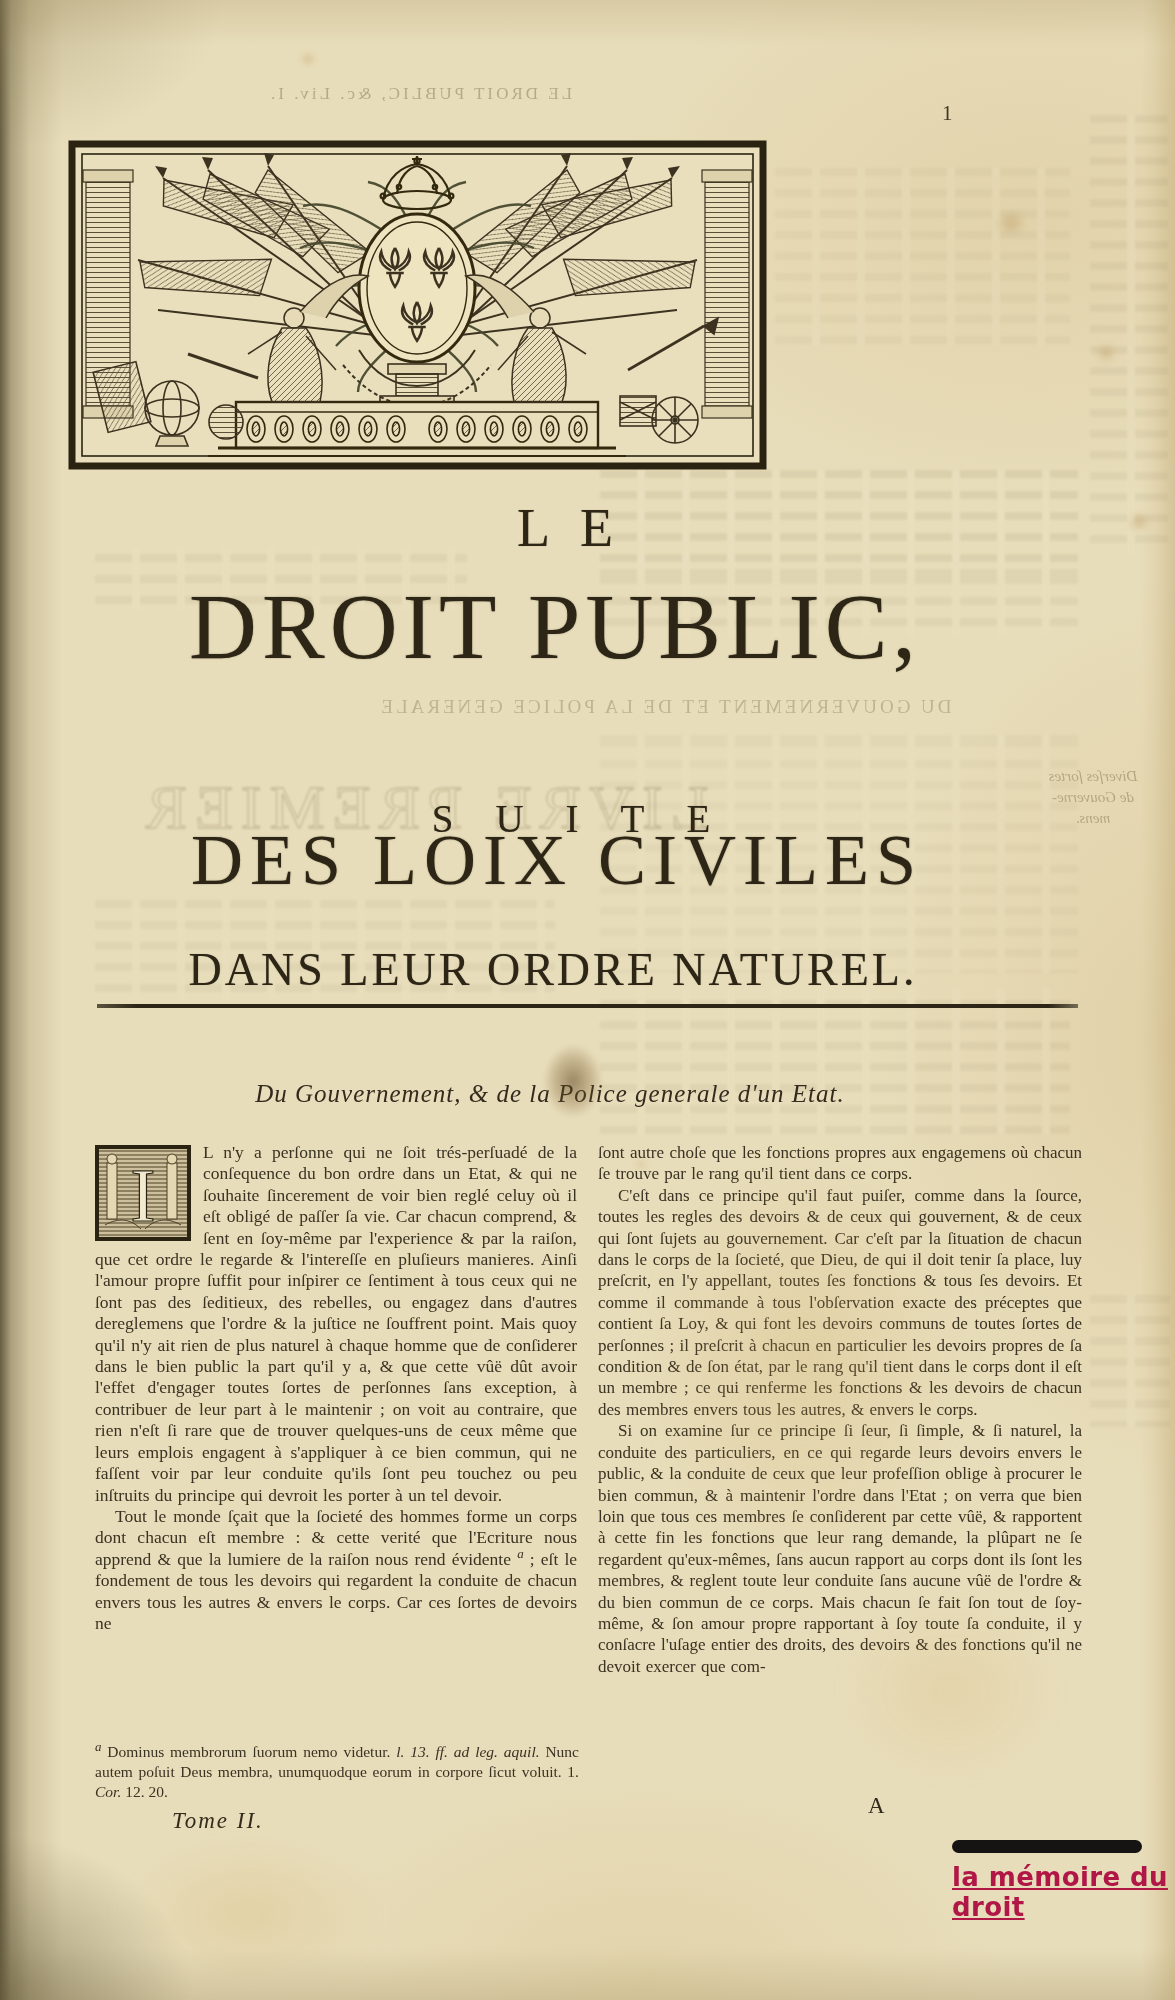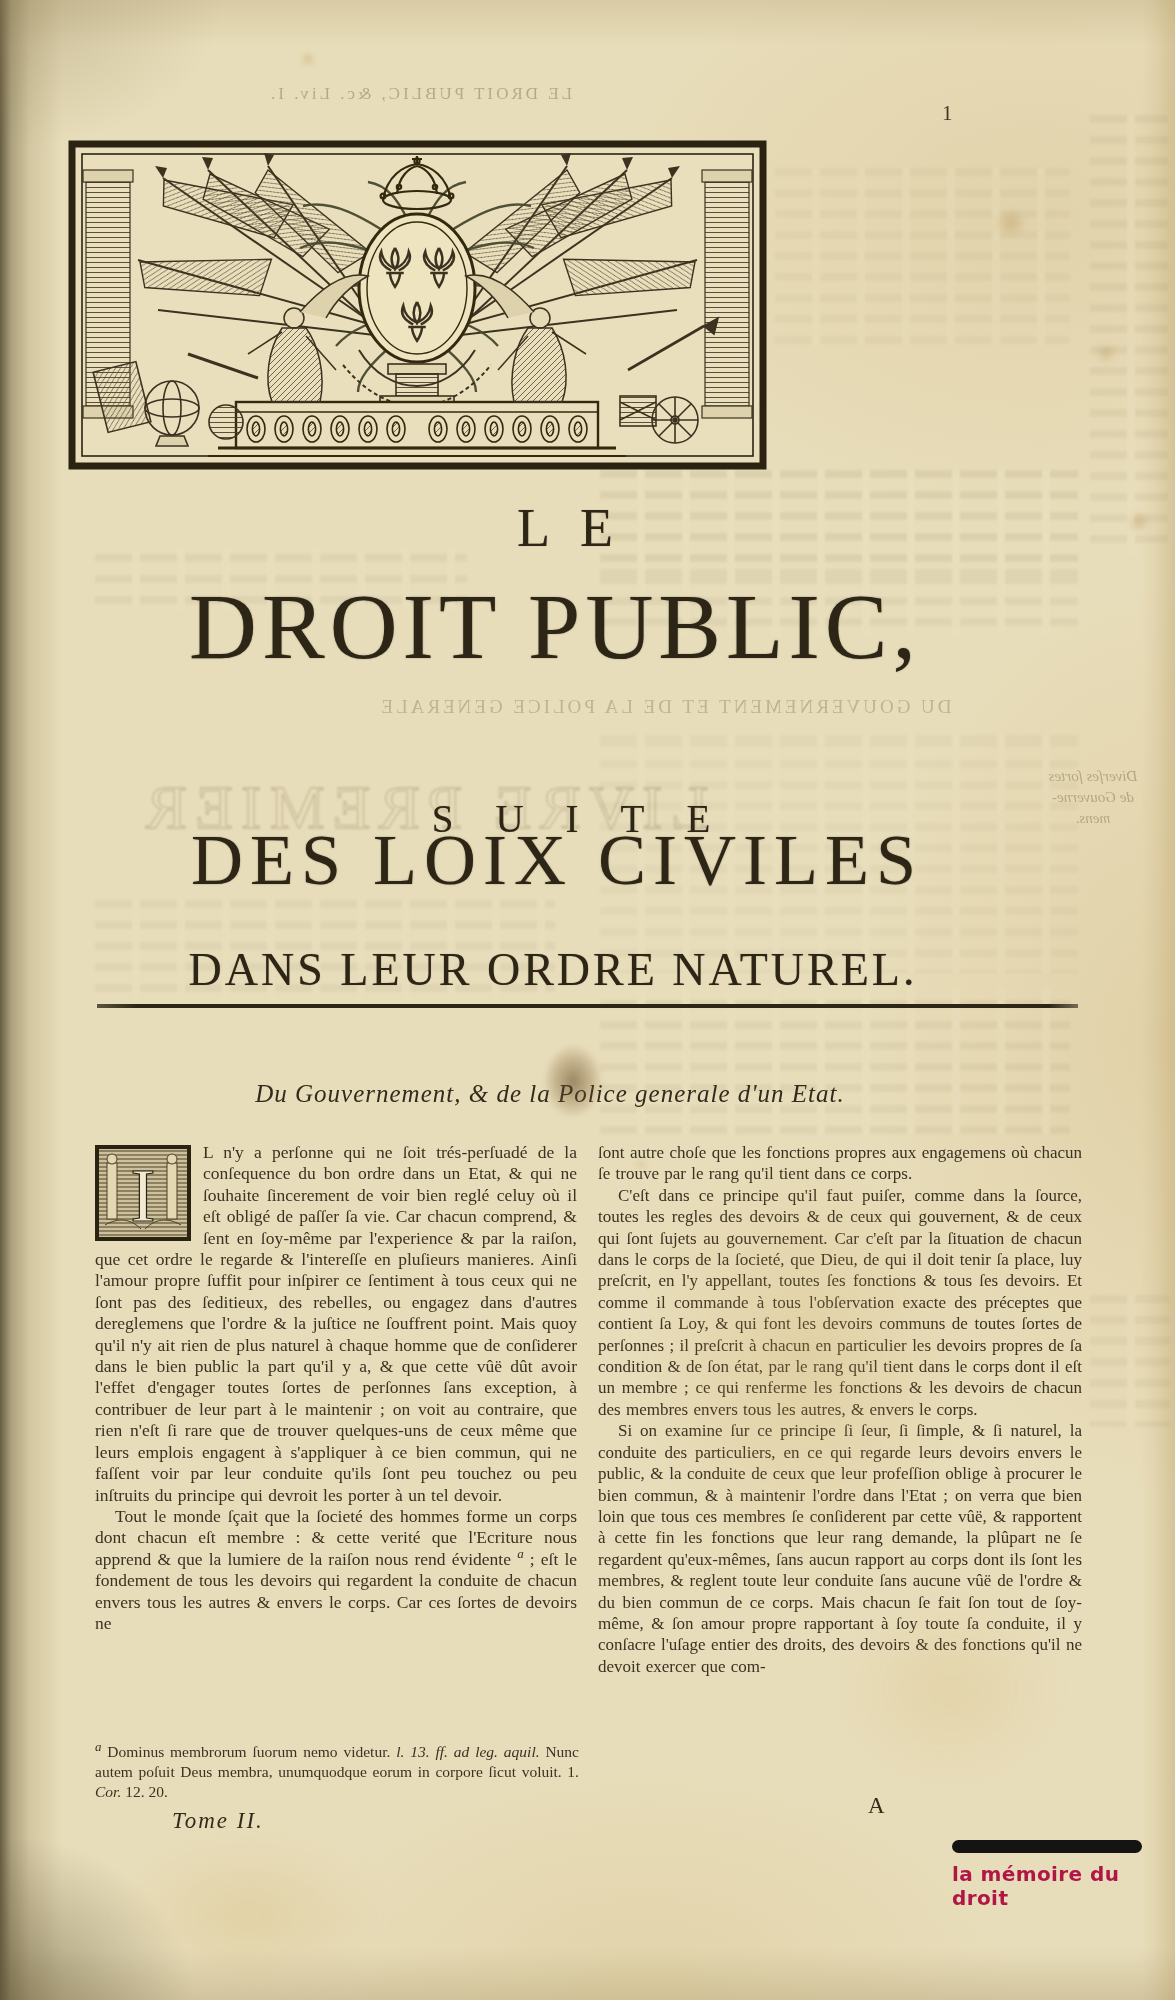--- a/index.html
+++ b/index.html
@@ -50,21 +50,21 @@
   .stain{position:absolute;pointer-events:none;}
   .s-head{left:543px;top:1044px;width:60px;height:74px;border-radius:58% 42% 55% 45%;filter:blur(2px);
       background:radial-gradient(closest-side, rgba(92,66,30,.55), rgba(122,92,46,.28) 62%, rgba(0,0,0,0));}
   .fox{border-radius:50%;filter:blur(3px);background:radial-gradient(closest-side, rgba(176,132,66,.38), rgba(0,0,0,0));}
   .soft{border-radius:50%;filter:blur(14px);background:radial-gradient(closest-side, rgba(205,172,100,.25), rgba(0,0,0,0));}
   
   .mdd{left:946px;top:1836px;width:225px;}
   .mdd-word{font-family:"DejaVu Sans",sans-serif;font-weight:bold;font-size:84px;line-height:80px;letter-spacing:-5px;color:#b01747;}
   .mdd-word .d-outline{color:rgba(0,0,0,0);-webkit-text-stroke:4px #a31440;}
   .mdd-bar{width:190px;height:13px;border-radius:7px;background:#161412;margin:4px 0 0 6px;}
-  .mdd-tag{font-family:"DejaVu Sans",sans-serif;font-weight:bold;font-size:20px;color:#b01747;margin:9px 0 0 6px;letter-spacing:.4px;}
+  .mdd-tag{font-family:"DejaVu Sans",sans-serif;font-weight:bold;font-size:26px;color:#b01747;margin:9px 0 0 6px;letter-spacing:.4px;text-decoration:underline;}
 </style>
 </head>
 <body>
 
 <div class="page">
 
   <div class="ghost ctr" style="left:160px;top:84px;width:520px;font-size:17px;letter-spacing:3px;">LE DROIT PUBLIC, &amp;c. Liv. I.</div>
   <div class="gs" style="left:775px;top:168px;width:295px;height:178px;opacity:.22;"></div>
   <div class="gs" style="left:600px;top:470px;width:478px;height:96px;opacity:.42;"></div>
   <div class="gs" style="left:95px;top:548px;width:372px;height:62px;opacity:.3;background-position:0 6px;"></div>

